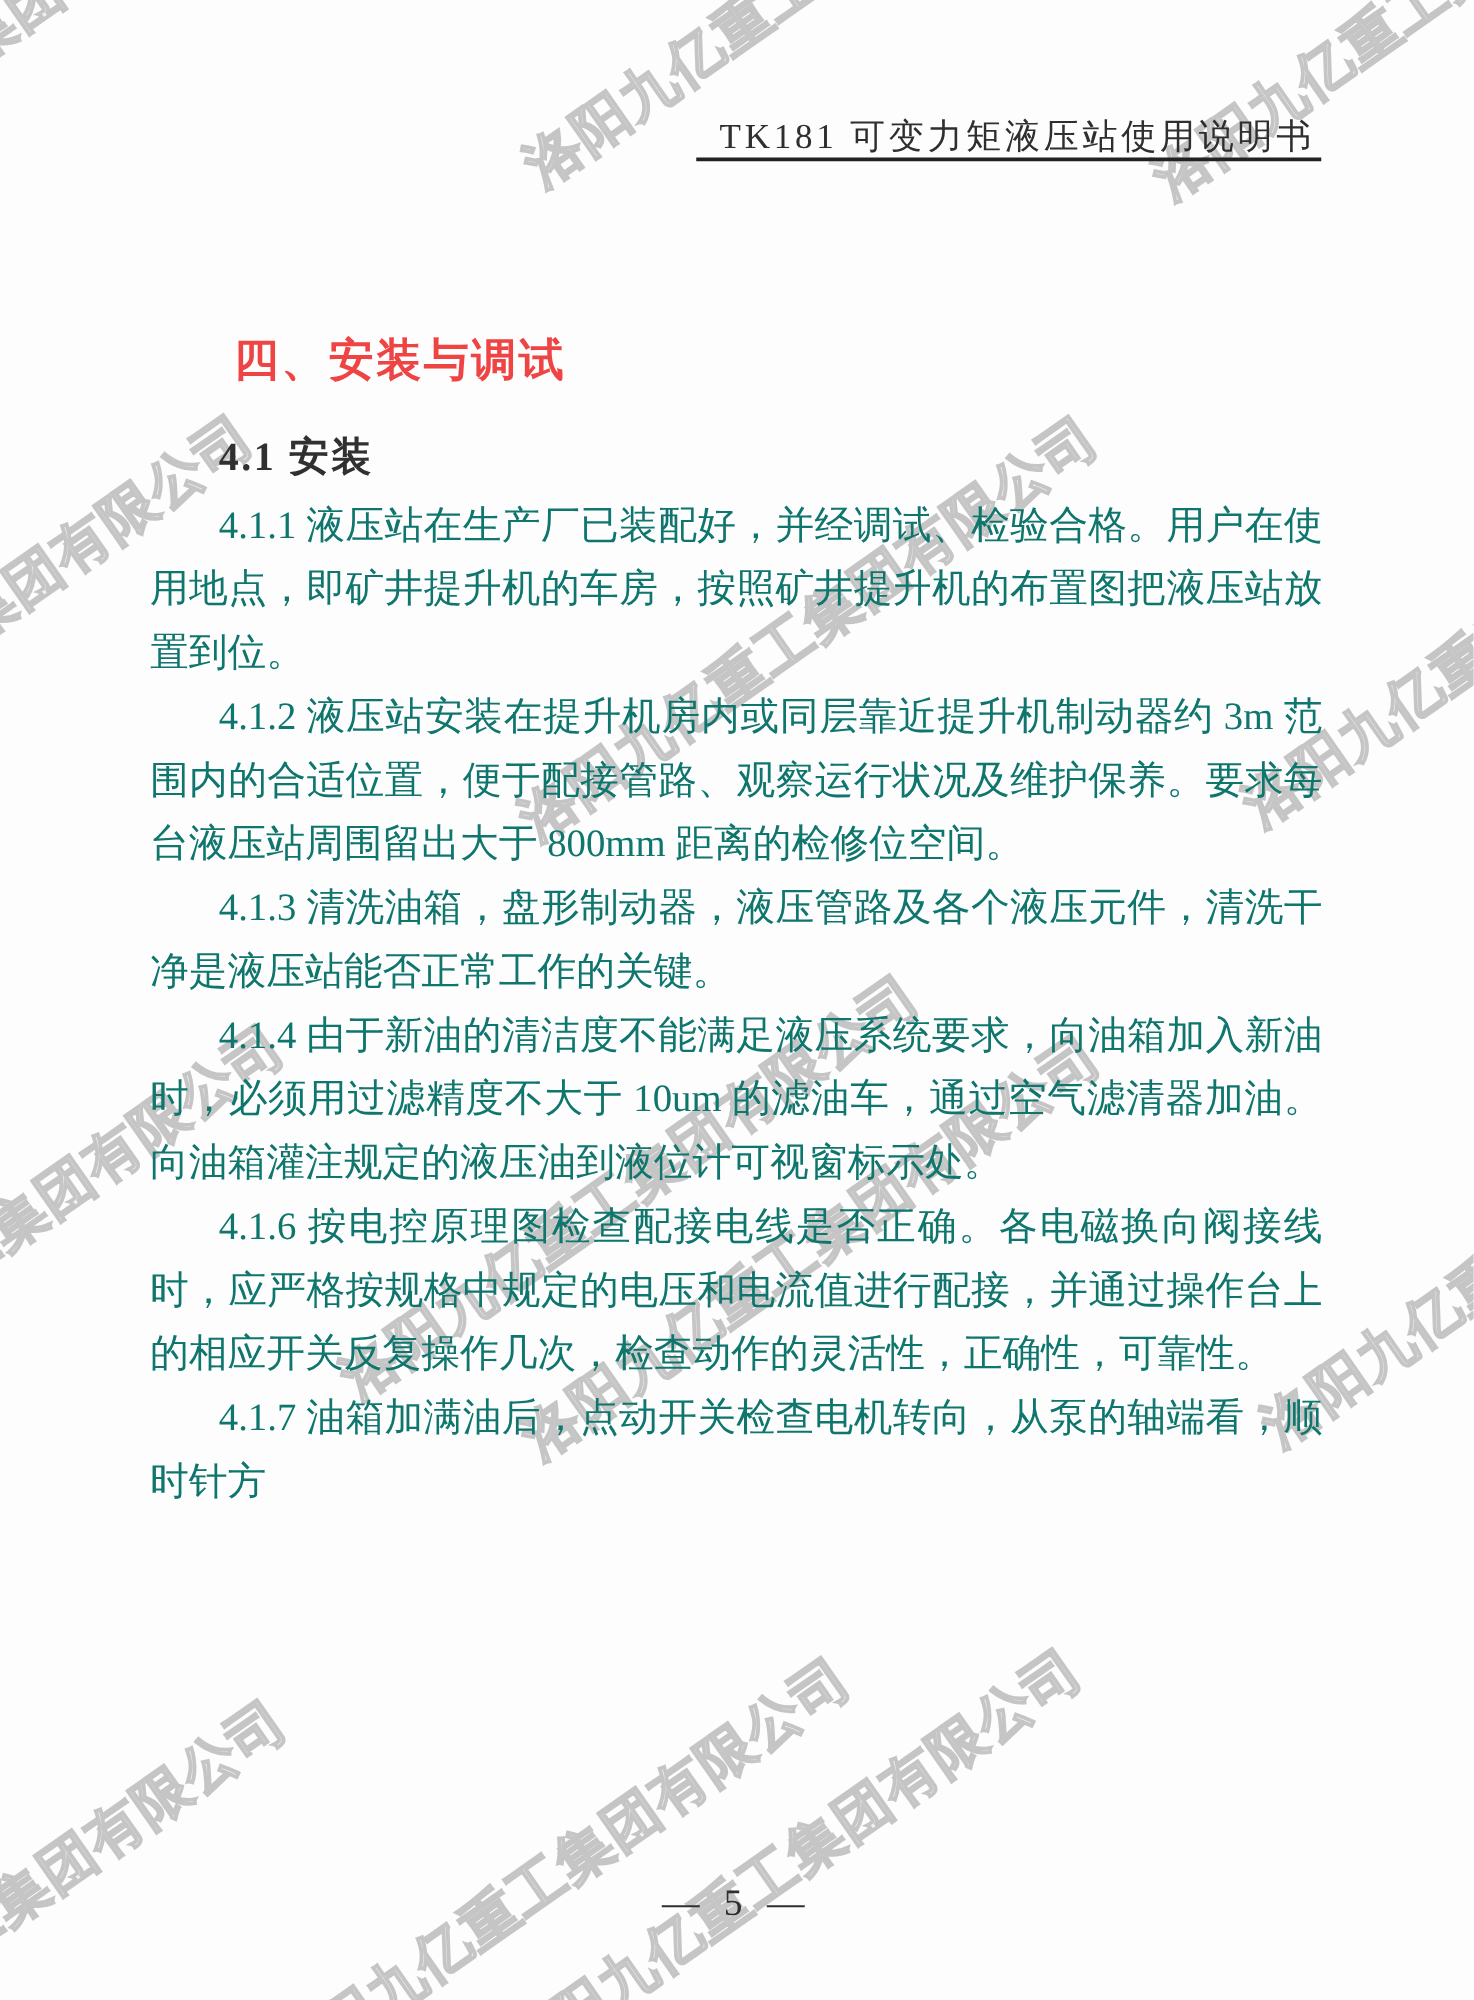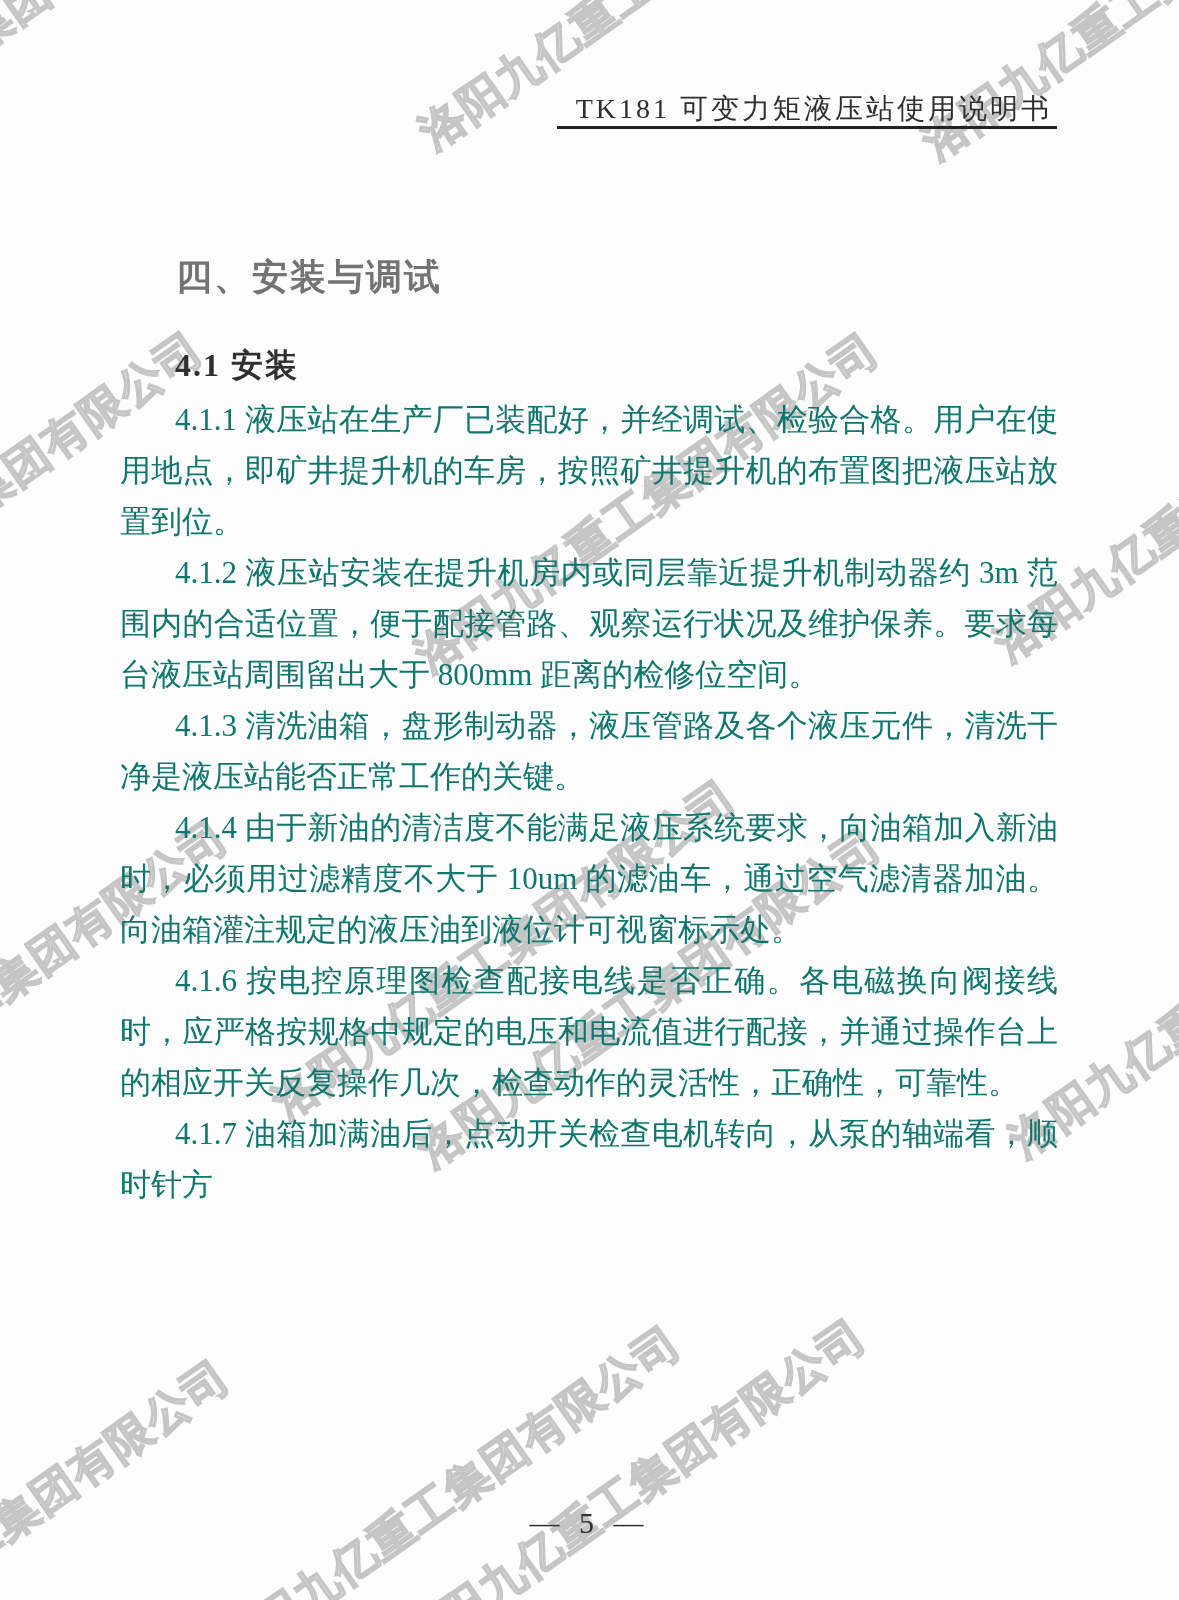--- a/index.html
+++ b/index.html
@@ -53,25 +53,25 @@
     top: 126px;
     left: 557px;
     width: 500px;
     height: 3px;
     background: #222222;
   }
   .chapter-title {
     position: absolute;
     top: 252px;
     left: 175px;
-    margin: 1px;
+    margin: 12px;
     font-family: "Liberation Sans", sans-serif;
     font-size: 36px;
     font-weight: bold;
-    color: #737373;
+    color: #ef4444;
     letter-spacing: 2px;
   }
   .section-title {
     position: absolute;
     top: 344px;
     left: 175px;
     margin: 0;
     font-size: 32px;
     font-weight: bold;
     color: #303030;

